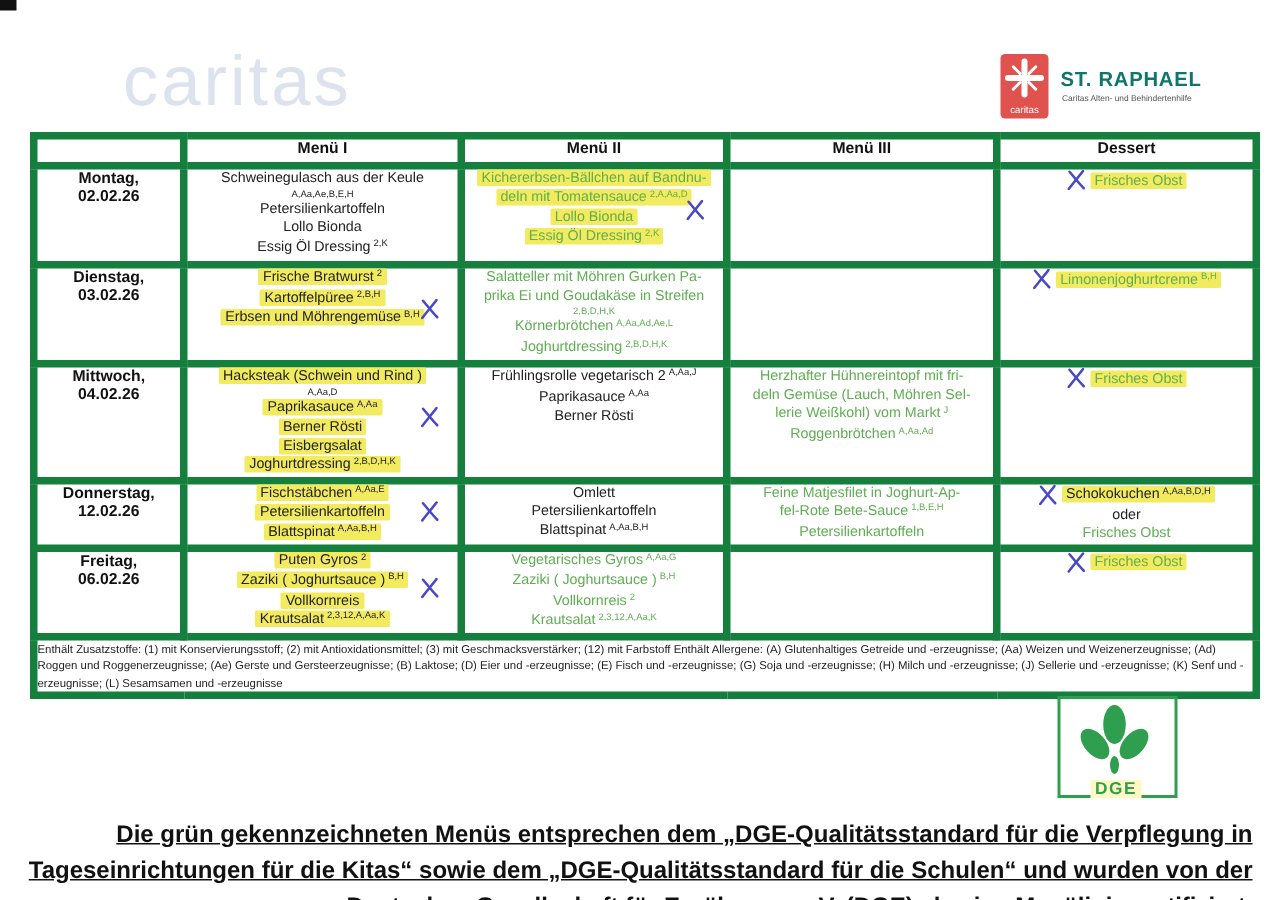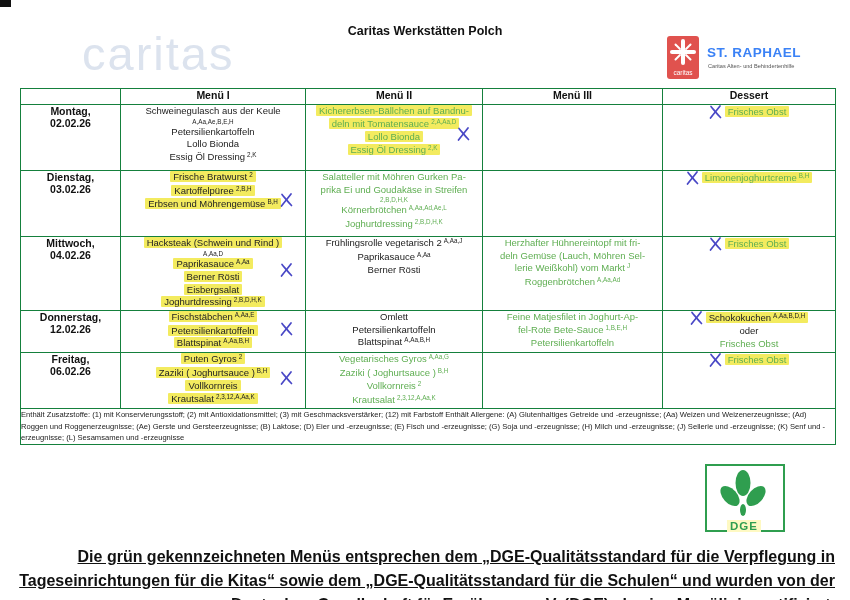--- a/index.html
+++ b/index.html
@@ -8,25 +8,25 @@
   .corner-artifact{position:absolute;left:0;top:0;width:11px;height:7px;background:#111;}
   .watermark{position:absolute;left:82px;top:26px;font-size:47px;letter-spacing:2px;
              color:#dce3ee;font-weight:400;}
   .title{position:absolute;left:0;top:24px;width:850px;text-align:center;
          font-size:12.5px;font-weight:700;color:#111;}
   .subtitle{position:absolute;left:0;top:56px;width:850px;text-align:center;
             font-size:12.5px;font-weight:700;color:#111;}
   .logo-mark{position:absolute;left:667px;top:36px;width:32px;height:43px;
              background:#e0524e;border-radius:3px;}
   .logo-org{position:absolute;left:707px;top:45px;font-size:13.5px;font-weight:700;
-            color:#3b82f6;letter-spacing:0.5px;}
+            color:#0f766e;letter-spacing:0.5px;}
   .logo-sub{position:absolute;left:708px;top:63px;font-size:5.6px;color:#555;}
   .table-wrap{position:absolute;left:20px;top:88px;}
   table.plan{border-collapse:collapse;table-layout:fixed;width:815px;}
-  table.plan th, table.plan td{border:1px solid #15803d;vertical-align:top;padding:0;}
+  table.plan th, table.plan td{border:5px solid #15803d;vertical-align:top;padding:0;}
   th.col-h{font-size:10.5px;font-weight:700;text-align:center;height:15px;padding-top:1px;color:#111;}
   td.day-cell{text-align:center;font-weight:700;font-size:10.5px;padding-top:4px;color:#111;}
   td.menu-cell{position:relative;text-align:center;font-size:9.5px;padding-top:2px;color:#222;}
   .menu-line{line-height:12.5px;white-space:nowrap;}
   .sup-only{font-size:6.3px;line-height:8px;display:block;color:inherit;}
   .sup{font-size:6.3px;position:relative;top:-3px;margin-left:2px;}
   .green{color:#5fae52;}
   .hl{background:#f3eb5f;padding:0 3px;border-radius:1px;box-decoration-break:clone;}
   .x-mark svg{display:inline-block;vertical-align:middle;}
   .x-lead{margin-right:3px;}
@@ -41,21 +41,20 @@
 </style>
 </head>
 <body>
 
 <div class="page">
 
   <div class="corner-artifact"></div>
 
   <div class="watermark">caritas</div>
 
-  <div class="title">Caritas Werkstätten Polch</div>
 
   <div class="logo-mark">
     <svg width="32" height="43" viewBox="0 0 32 43">
       <g stroke="#ffffff" stroke-linecap="round" fill="none">
         <path d="M16 5 L16 27" stroke-width="4"></path>
         <path d="M5 16 L27 16" stroke-width="4"></path>
         <path d="M8.5 8.5 L13 13" stroke-width="2"></path>
         <path d="M23.5 8.5 L19 13" stroke-width="2"></path>
         <path d="M8.5 23.5 L13 19" stroke-width="2"></path>
         <path d="M23.5 23.5 L19 19" stroke-width="2"></path>

